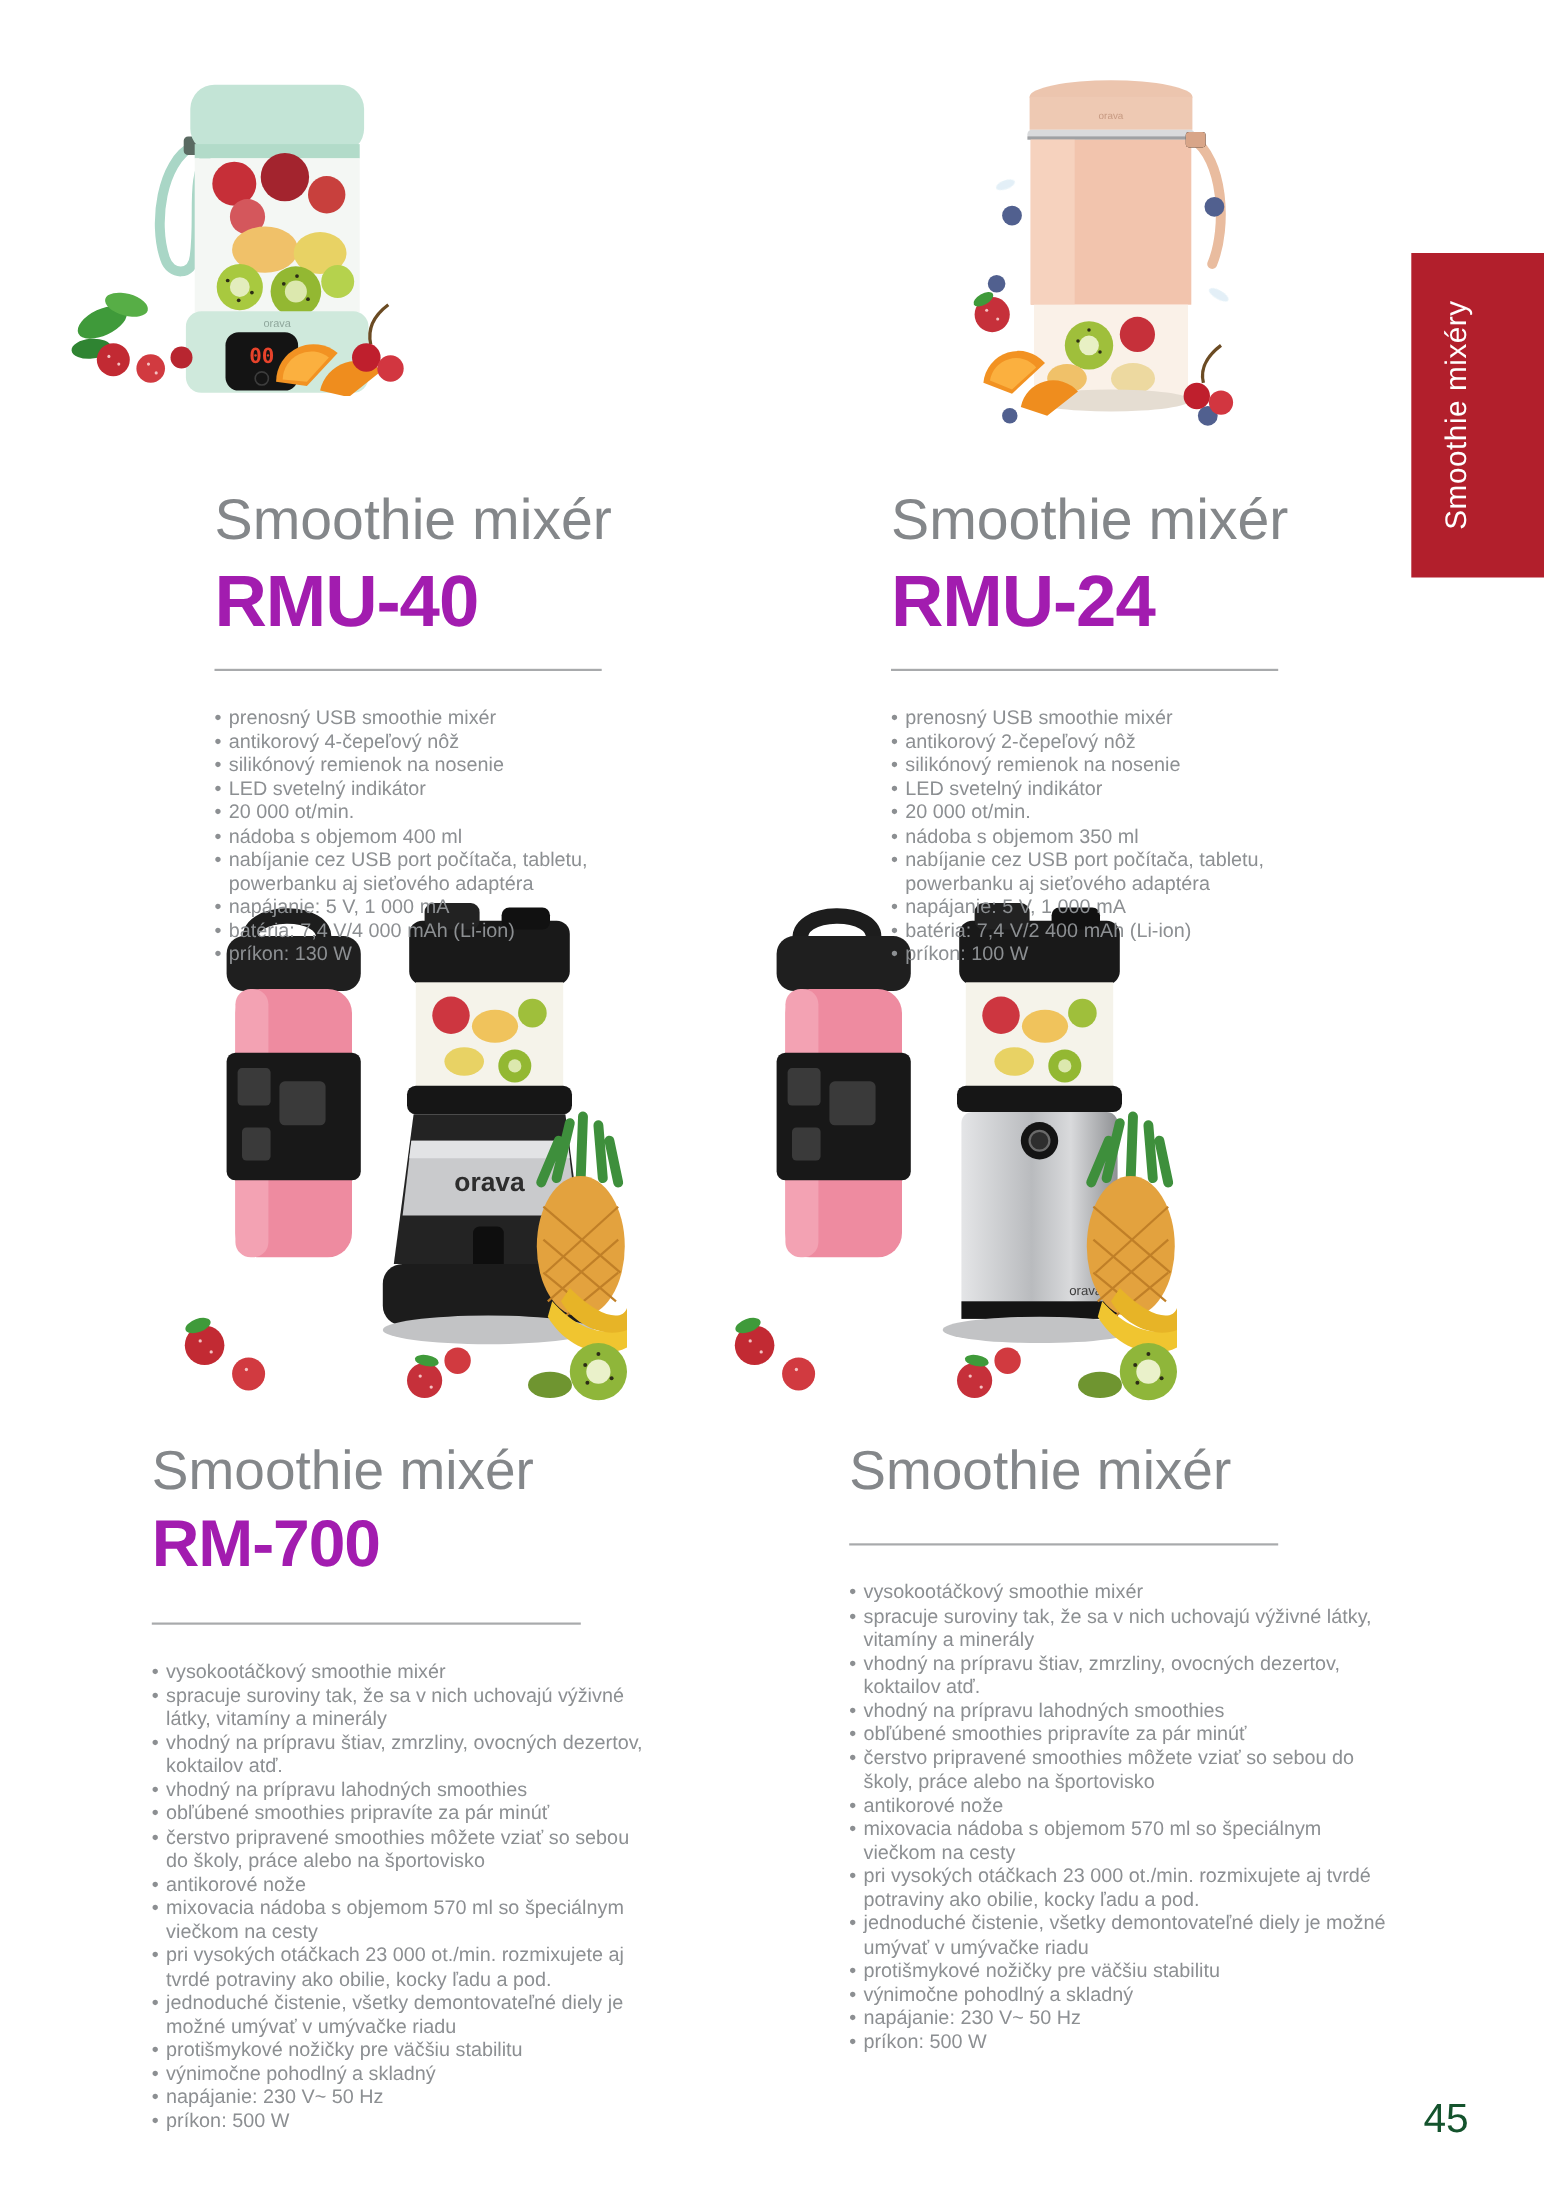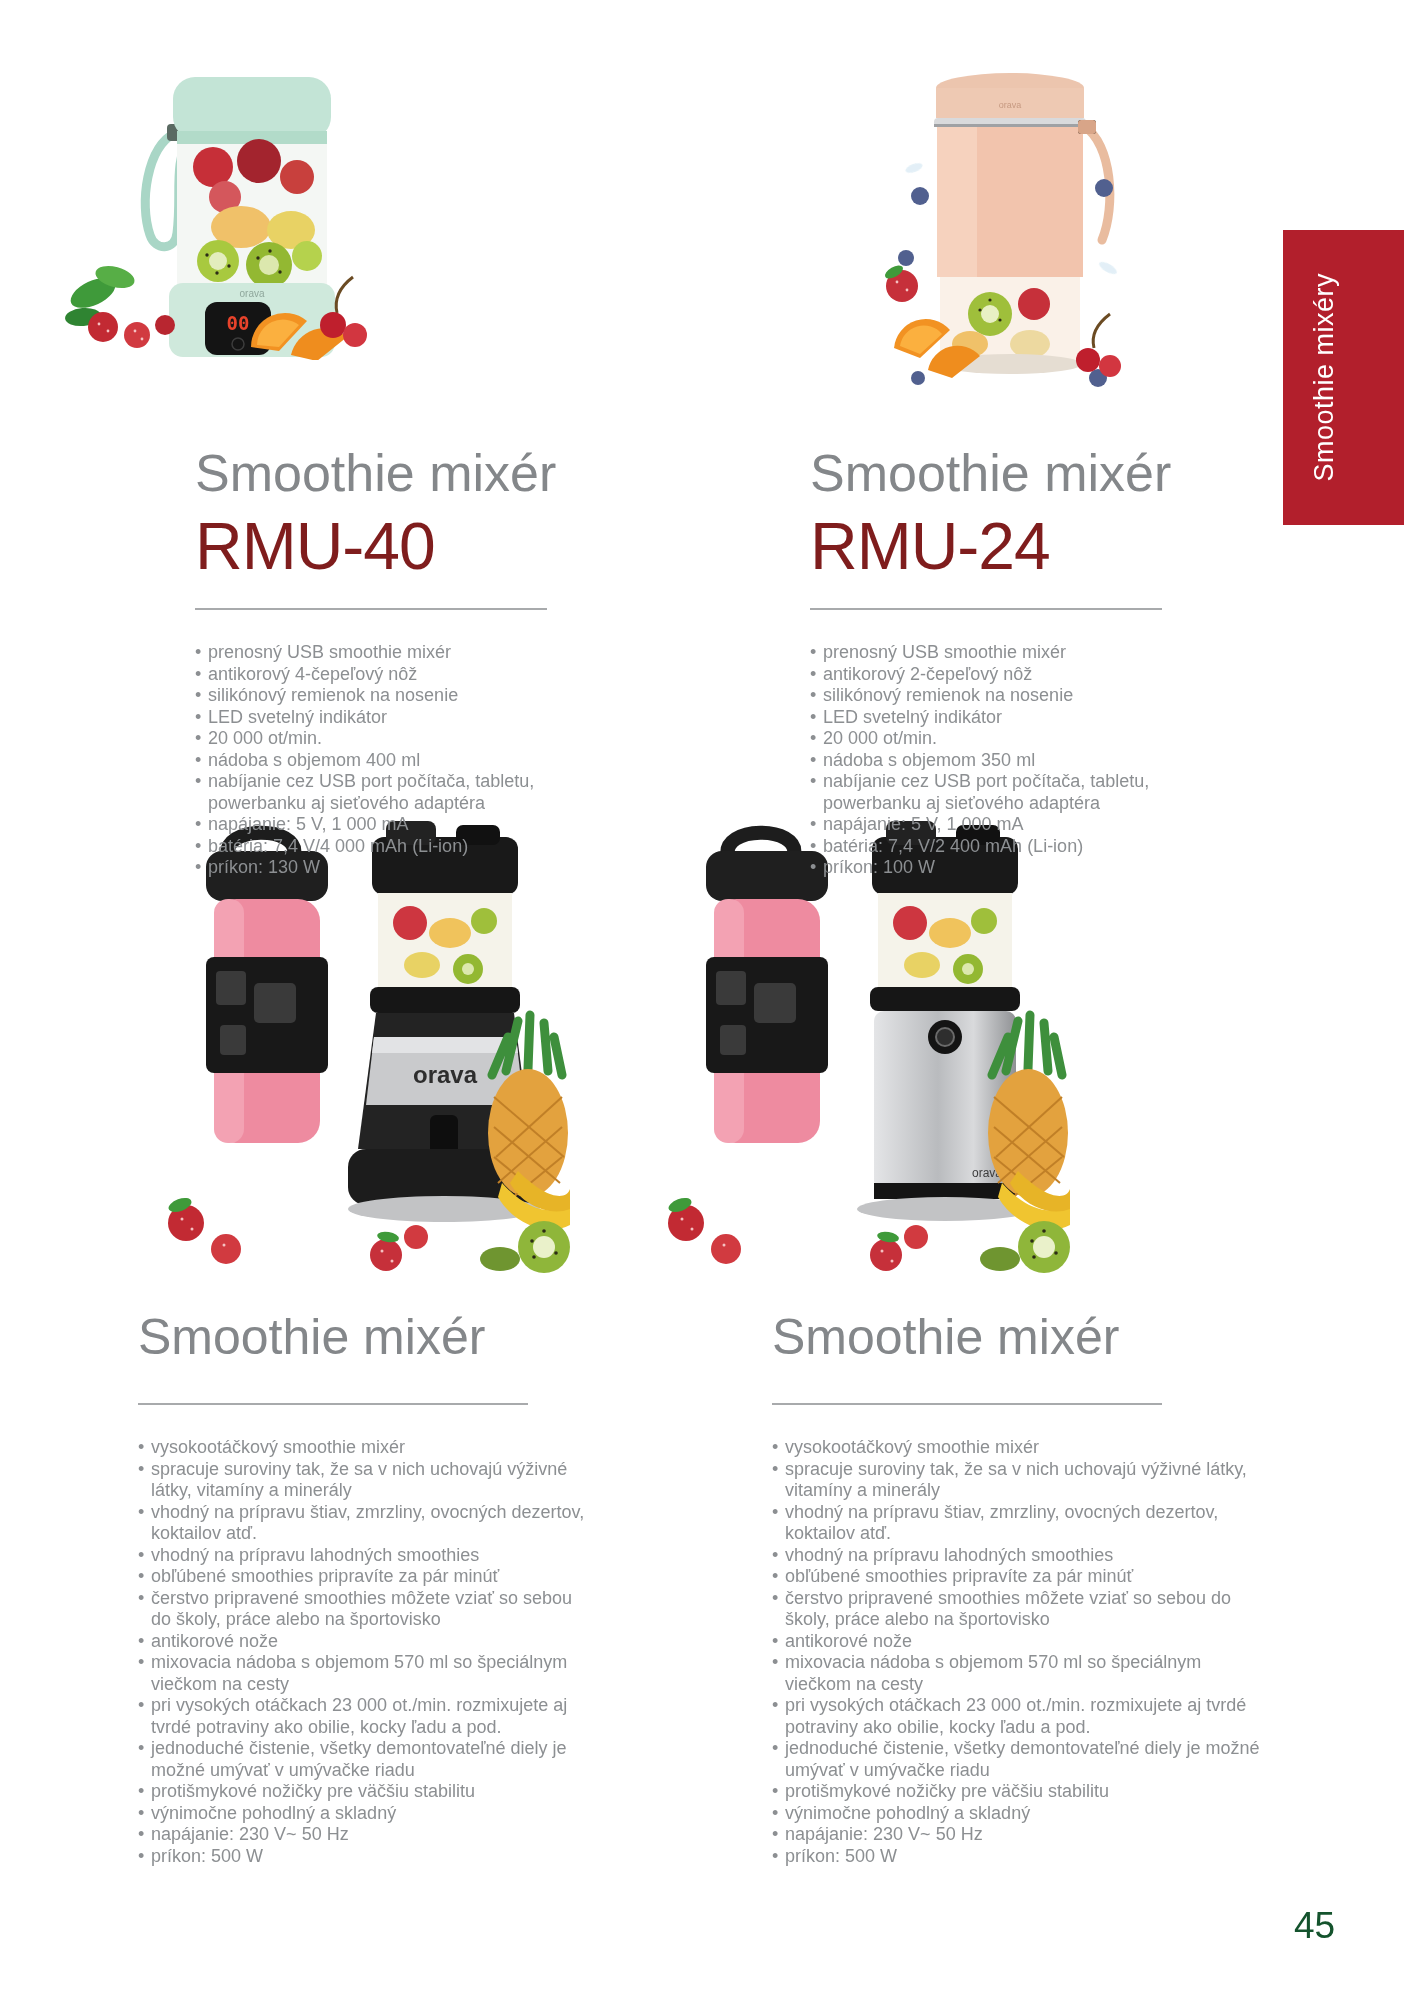--- a/index.html
+++ b/index.html
@@ -12,21 +12,21 @@
     overflow: hidden;
   }
   .text-block { position: absolute; }
   .p-title {
     margin: 0; font-size: 52px; line-height: 52px;
     font-weight: 400; color: #84878a; letter-spacing: 0;
   }
   .row-bottom .p-title { font-size: 50px; line-height: 50px; }
   .p-model {
     margin: 14px 0 0 0; font-size: 66px; line-height: 66px;
-    font-weight: 400; color: #7f1d1d; letter-spacing: -1px;
+    font-weight: 700; color: #a21caf; letter-spacing: -1px;
   }
   .row-bottom .p-model { font-size: 60px; line-height: 60px; margin-top: 12px; }
   .sep { height: 2px; background: #a8aaac; border: 0; margin: 29px 0 0 0; width: 352px; }
   .row-bottom .sep { margin-top: 41px; width: 390px; }
   ul.features {
     list-style: none; margin: 32px 0 0 0; padding: 0;
     font-size: 18px; line-height: 21.5px; color: #8c8f92;
   }
   .row-bottom ul.features { }
   ul.features li { position: relative; padding-left: 13px; }
@@ -377,20 +377,21 @@
       <li>nádoba s objemom 350 ml</li>
       <li>nabíjanie cez USB port počítača, tabletu, powerbanku aj sieťového adaptéra</li>
       <li>napájanie: 5 V, 1 000 mA</li>
       <li>batéria: 7,4 V/2 400 mAh (Li-ion)</li>
       <li>príkon: 100 W</li>
     </ul>
 </div>
 
 <div class="text-block row-bottom" style="left:138px; top:1312px; width:448px;">
   <h3 class="p-title">Smoothie mixér</h3>
+  <h2 class="p-model">RM-700</h2>
   <div class="sep"></div>
   <ul class="features">
       <li>vysokootáčkový smoothie mixér</li>
       <li>spracuje suroviny tak, že sa v nich uchovajú výživné látky, vitamíny a minerály</li>
       <li>vhodný na prípravu štiav, zmrzliny, ovocných dezertov, koktailov atď.</li>
       <li>vhodný na prípravu lahodných smoothies</li>
       <li>obľúbené smoothies pripravíte za pár minúť</li>
       <li>čerstvo pripravené smoothies môžete vziať so sebou do školy, práce alebo na športovisko</li>
       <li>antikorové nože</li>
       <li>mixovacia nádoba s objemom 570 ml so špeciálnym viečkom na cesty</li>

